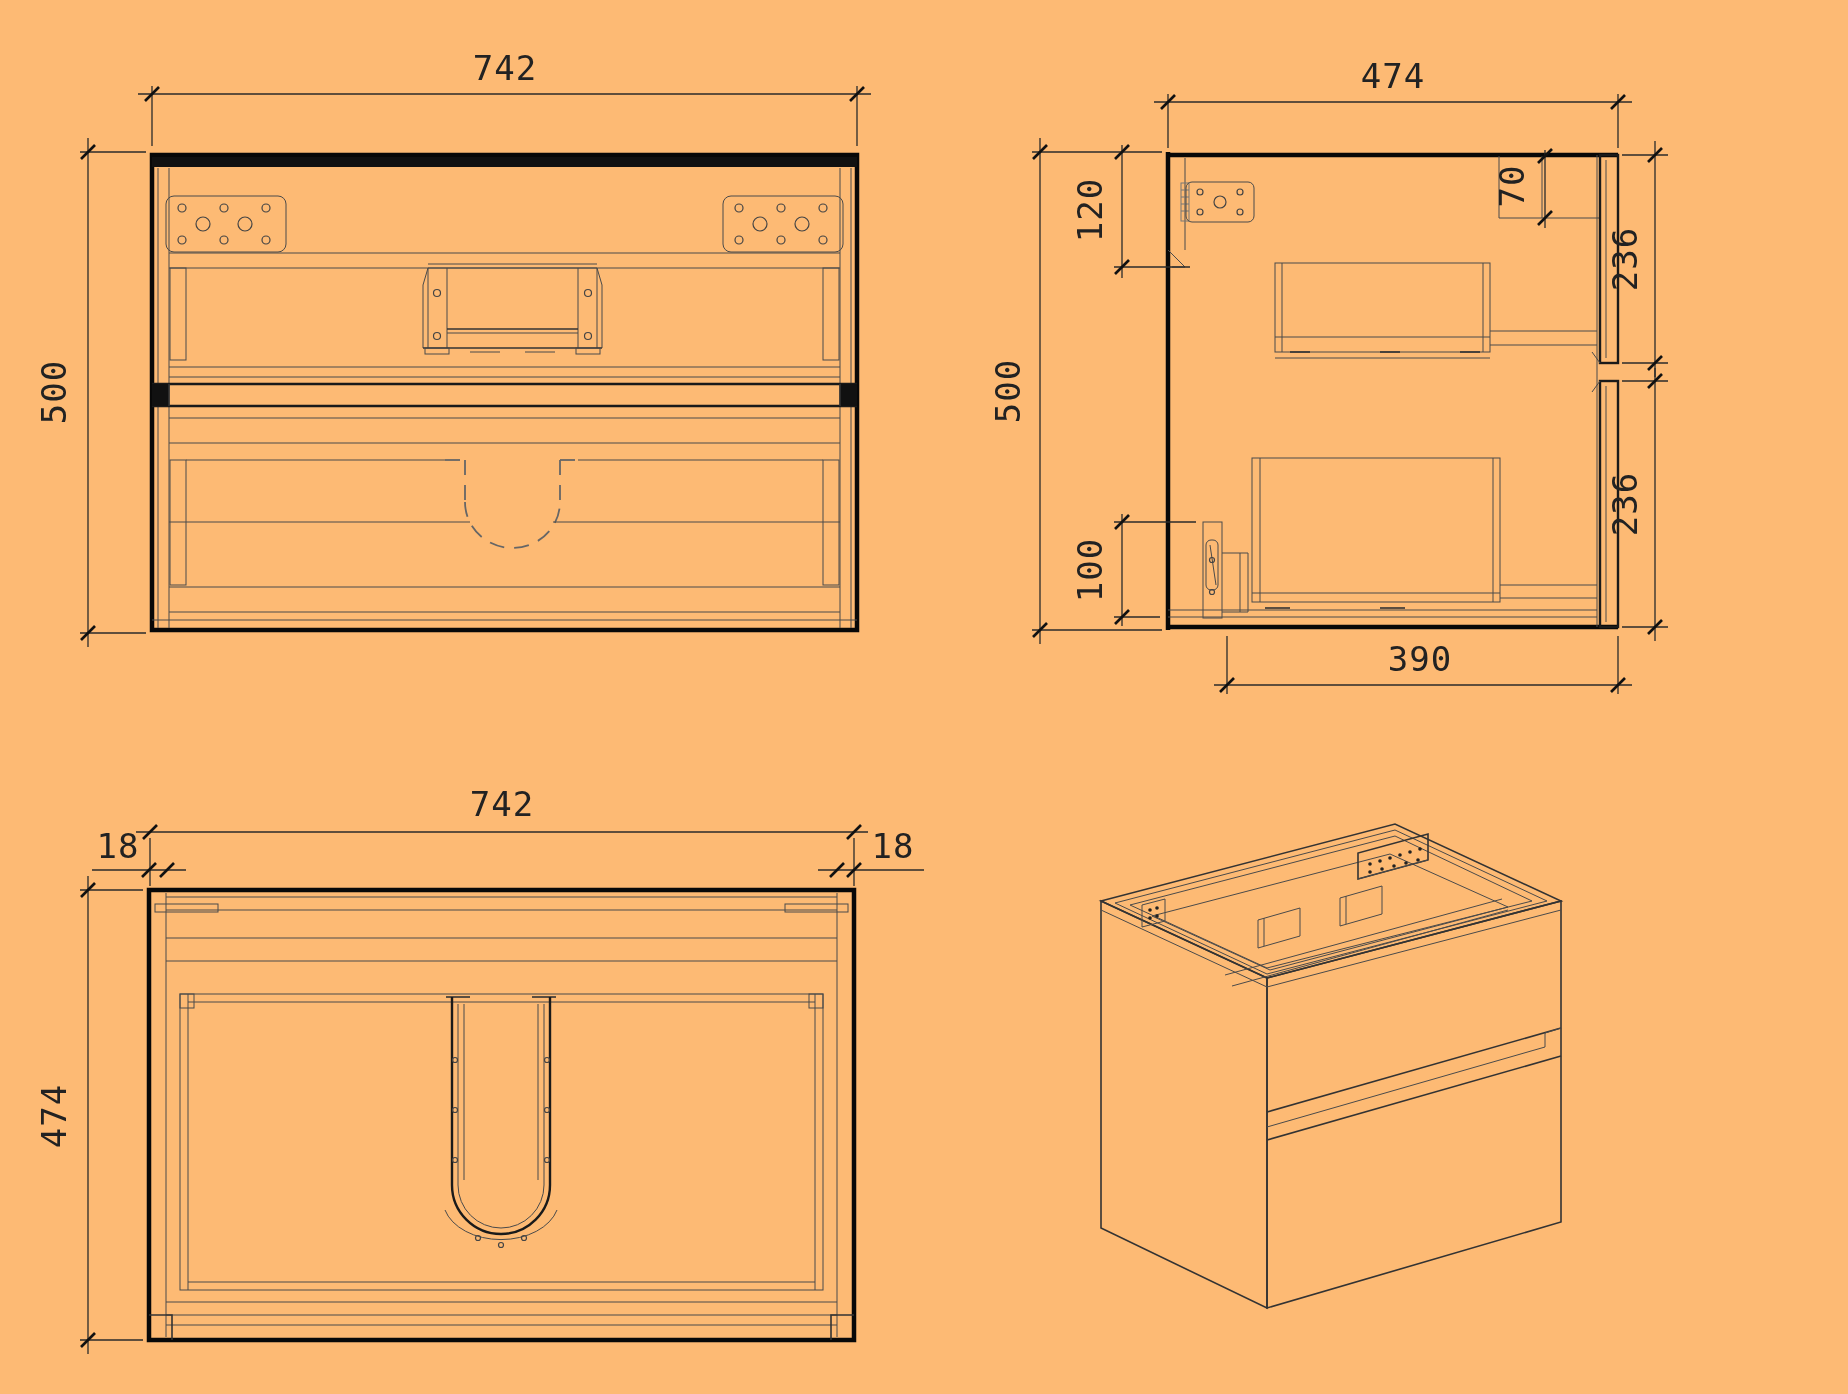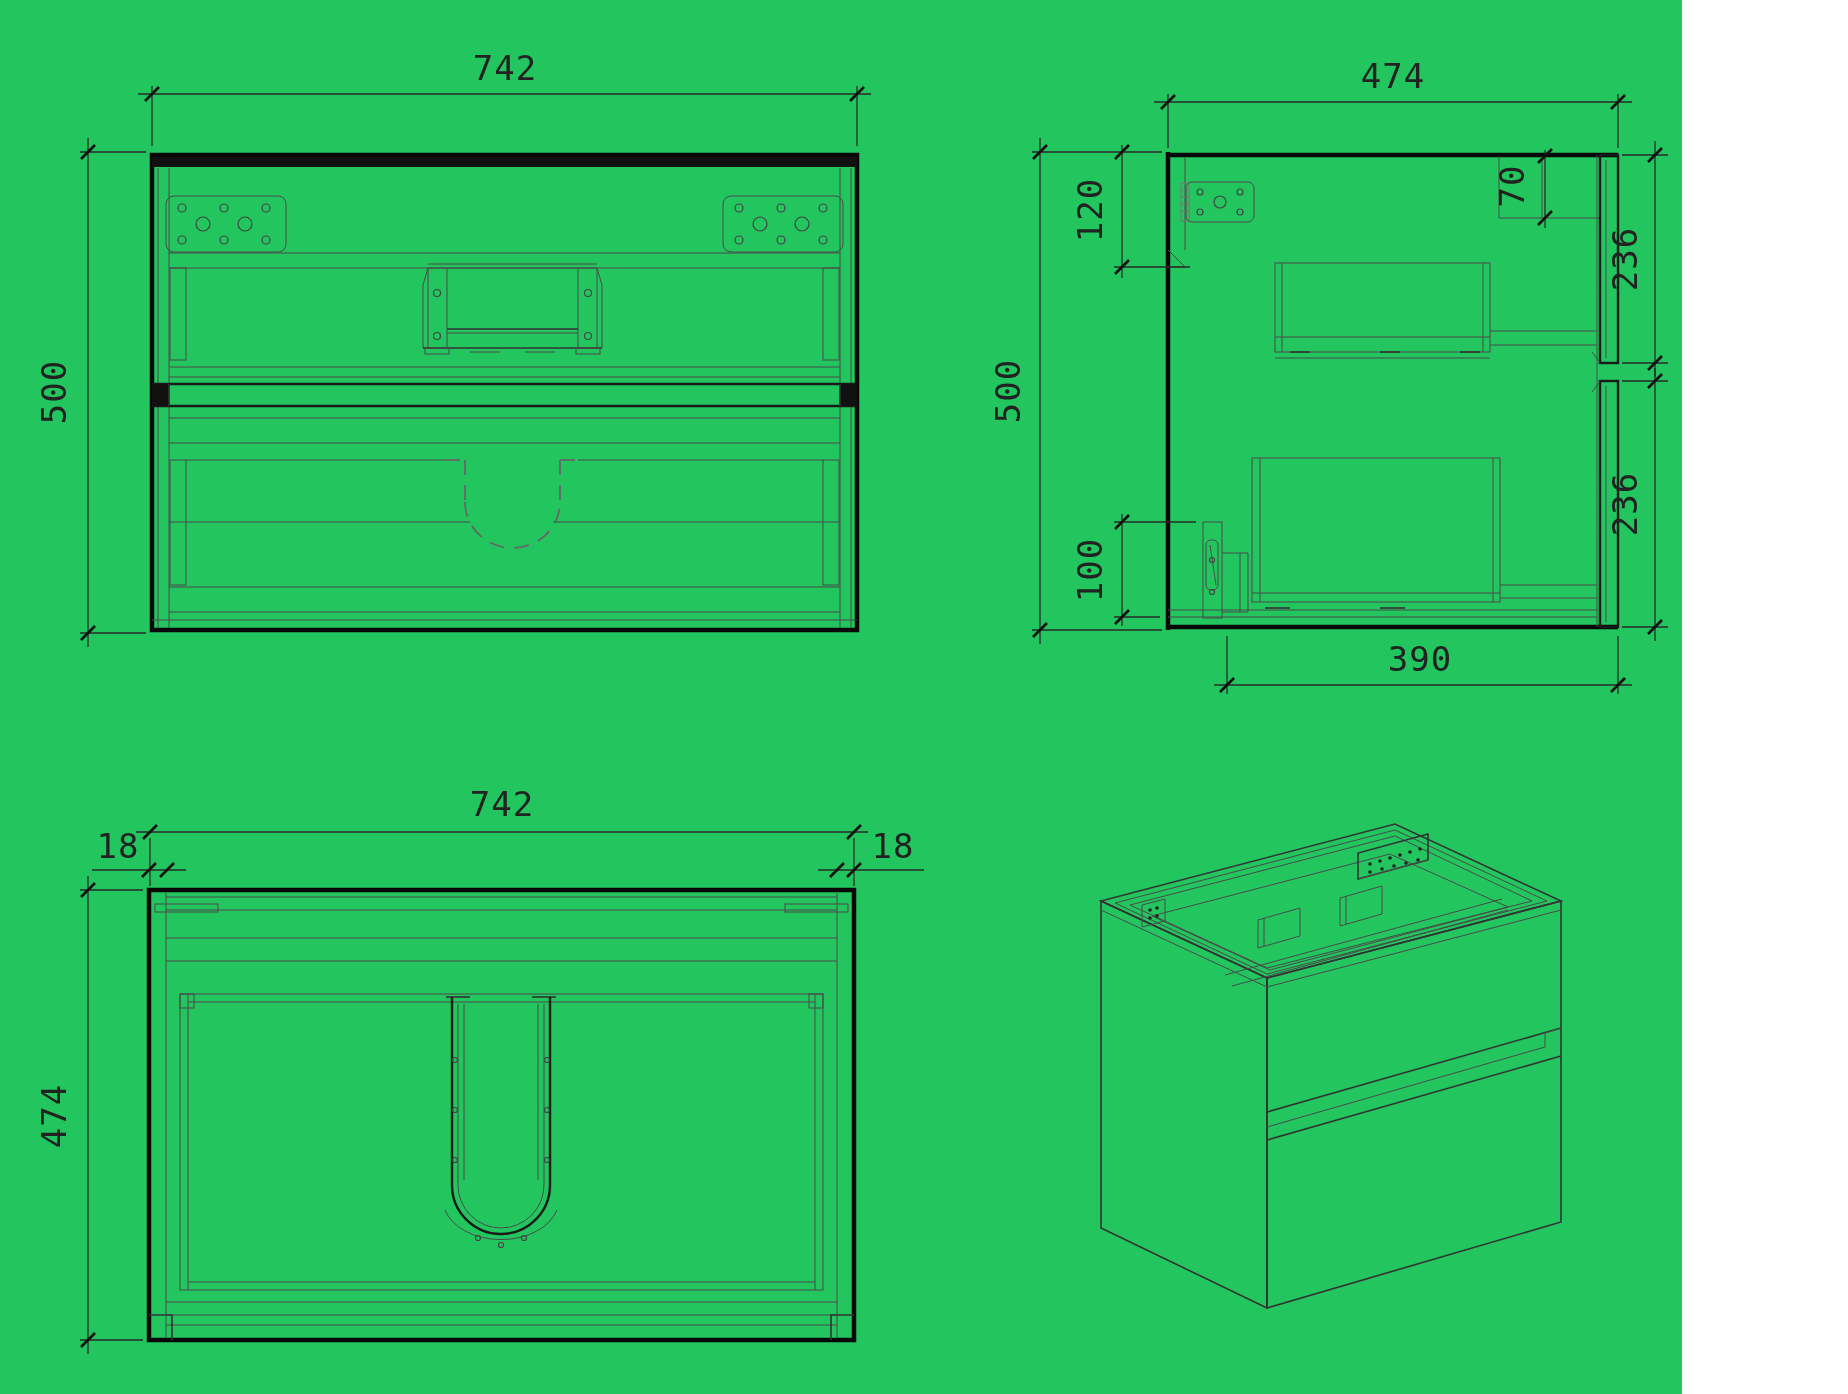--- a/index.html
+++ b/index.html
@@ -1,16 +1,16 @@
 <!DOCTYPE html>
 <html><head>
 <meta charset="utf-8">
 <style>
   html,body{margin:0;padding:0;background:#ffffff;}
-  #stage{position:relative;width:1682px;height:1394px;background:#22c55e;overflow:hidden;}
+  #stage{position:relative;width:1848px;height:1394px;background:#fdba74;overflow:hidden;}
   svg{position:absolute;left:0;top:0;}
   .s1 {stroke:#4a4a4a;stroke-width:1;fill:none;}
   .s15{stroke:#333;stroke-width:1.6;fill:none;}
   .s2 {stroke:#1a1a1a;stroke-width:2.4;fill:none;}
   .s4 {stroke:#080808;stroke-width:4.5;fill:none;}
   .filldark{fill:#111;stroke:none;}
   .dim{stroke:#2a2a2a;stroke-width:1.3;fill:none;}
   .tick{stroke:#111;stroke-width:2.6;}
   .dash{stroke:#666;stroke-width:1.8;fill:none;stroke-dasharray:15 10;}
   .hole{stroke:#444;stroke-width:1.2;fill:none;}

